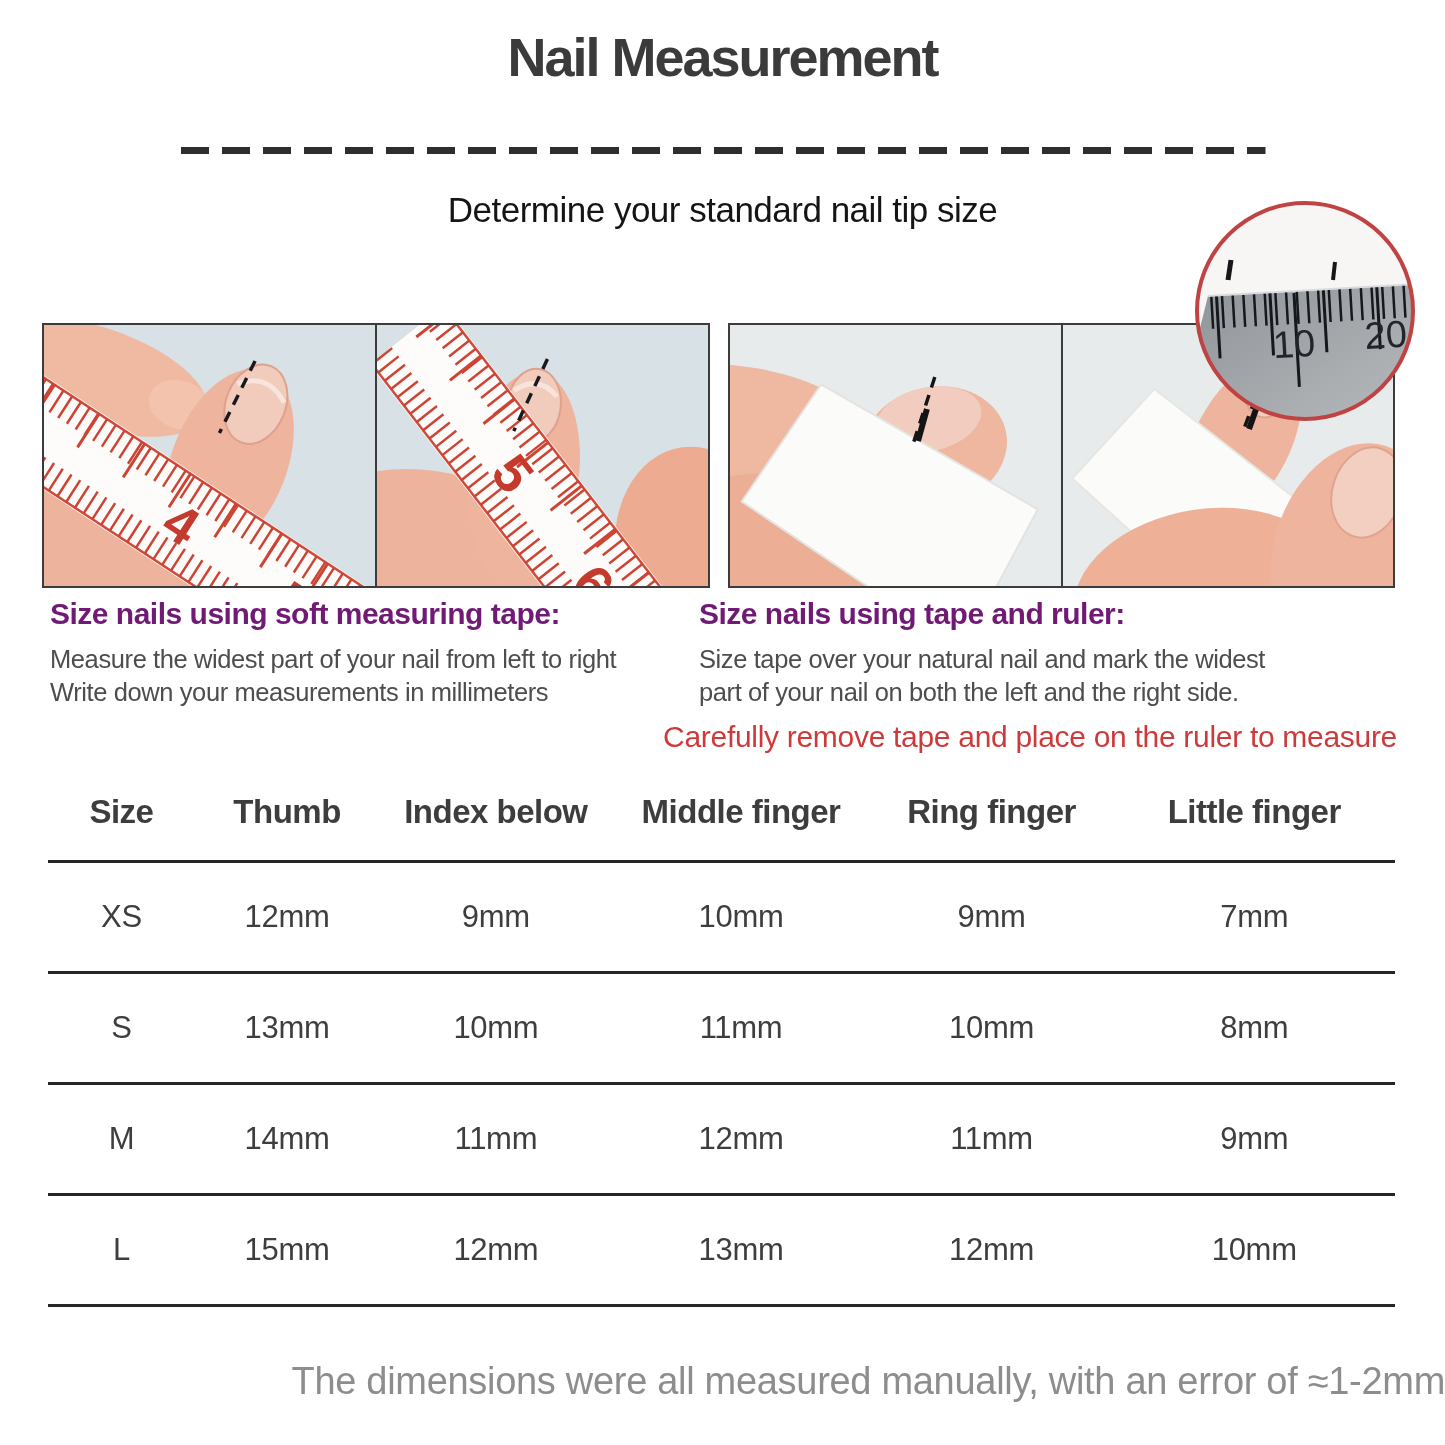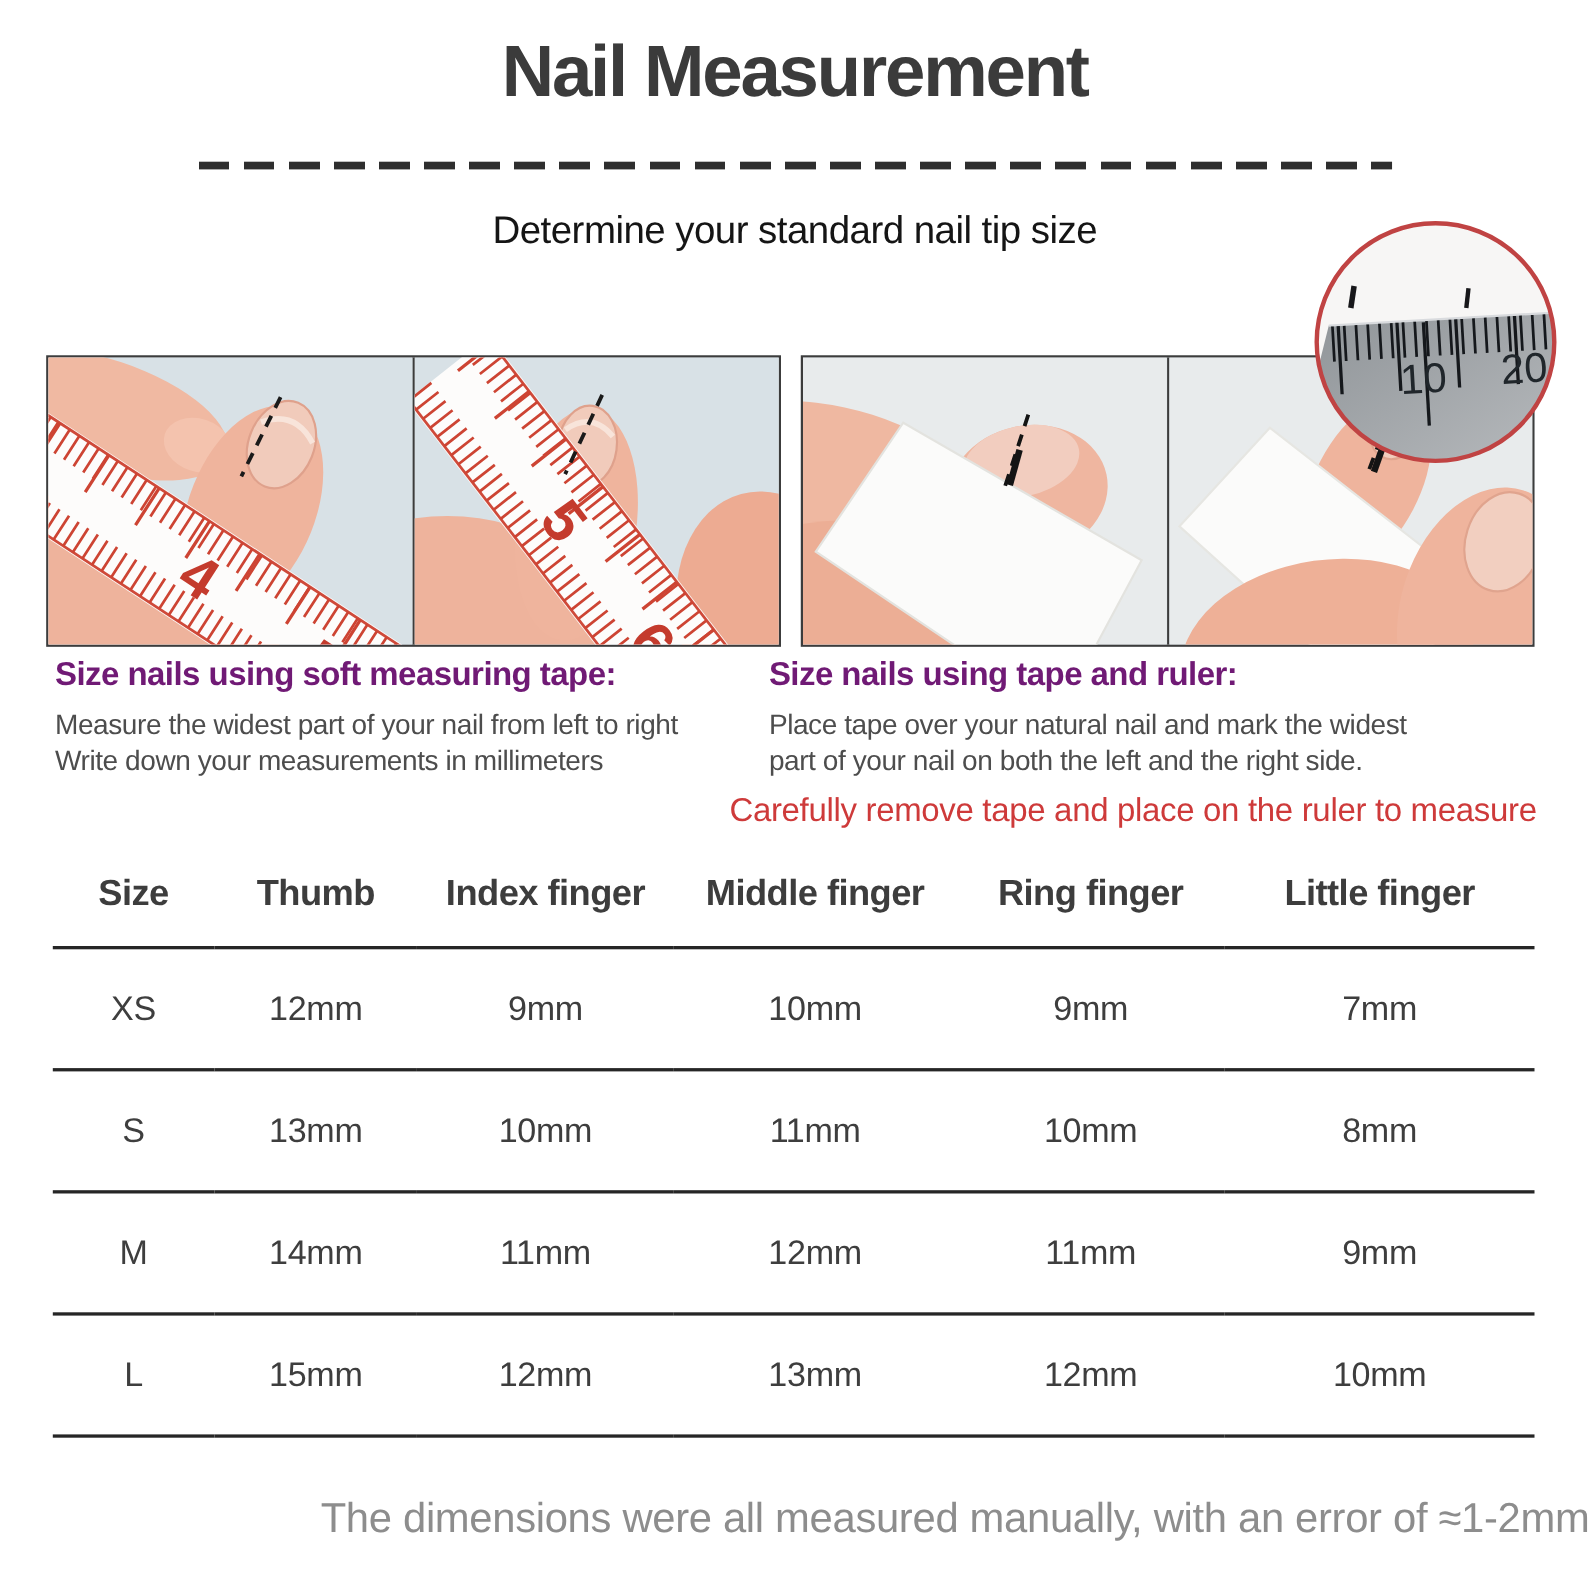--- a/index.html
+++ b/index.html
@@ -2,21 +2,21 @@
 <html><head>
 <meta charset="utf-8">
 <style>
   html,body{margin:0;padding:0;background:#ffffff;}
   #page{
     position:relative;width:1445px;height:1445px;background:#ffffff;overflow:hidden;
     font-family:"Liberation Sans","DejaVu Sans",sans-serif;color:#3e3e3e;
   }
   .title{
     position:absolute;top:26px;left:0;width:100%;text-align:center;margin:0;
-    font-size:66px;font-weight:bold;color:#3b3b3b;letter-spacing:-2px;
+    font-size:54px;font-weight:bold;color:#3b3b3b;letter-spacing:-2px;
   }
   .dashes{
     position:absolute;top:147px;left:50%;transform:translateX(-50%);
     width:1085px;height:7px;
     background:repeating-linear-gradient(90deg,#2e2e2e 0 28px,transparent 28px 41px);
   }
   .subtitle{
     position:absolute;top:186px;left:0;width:100%;text-align:center;
     font-size:35px;line-height:47px;color:#151515;letter-spacing:-0.5px;
   }
@@ -197,40 +197,40 @@
     <circle cx="111" cy="111" r="108" fill="none" stroke="#c04343" stroke-width="4"></circle>
   </svg>
 
   <div id="instr-left" class="instr">
     <h3>Size nails using soft measuring tape:</h3>
     <p>Measure the widest part of your nail from left to right</p>
     <p>Write down your measurements in millimeters</p>
   </div>
   <div id="instr-right" class="instr">
     <h3>Size nails using tape and ruler:</h3>
-    <p>Place tape over your natural nail and mark the widest</p>
+    <p>Size tape over your natural nail and mark the widest</p>
     <p>part of your nail on both the left and the right side.</p>
   </div>
 
   <p class="warning">Carefully remove tape and place on the ruler to measure</p>
 
   <table class="size-chart">
     <colgroup>
       <col style="width:10.9%">
         <col style="width:13.7%">
         <col style="width:17.3%">
       <col style="width:19.1%">
         <col style="width:18.1%">
         <col style="width:20.9%">
     </colgroup>
     <thead>
       <tr>
         <th>Size</th>
         <th>Thumb</th>
-        <th>Index finger</th>
+        <th>Index below</th>
         <th>Middle finger</th>
         <th>Ring finger</th>
         <th>Little finger</th>
       </tr>
     </thead>
     <tbody>
       <tr>
         <td>XS</td>
         <td>12mm</td>
         <td>9mm</td>

